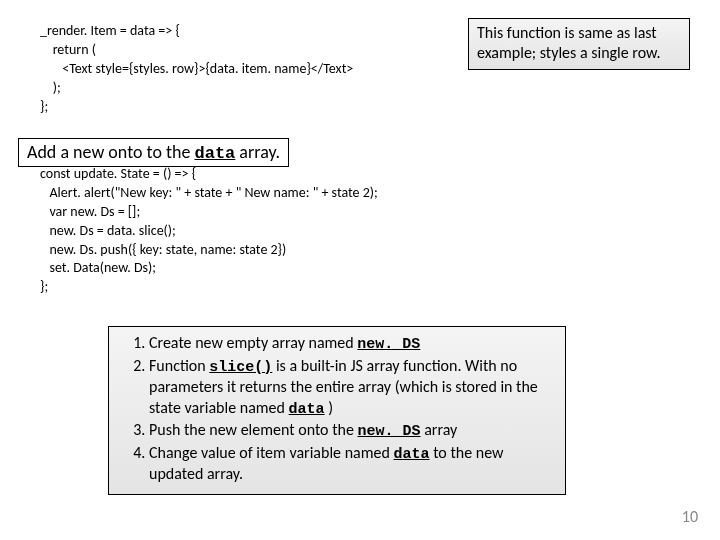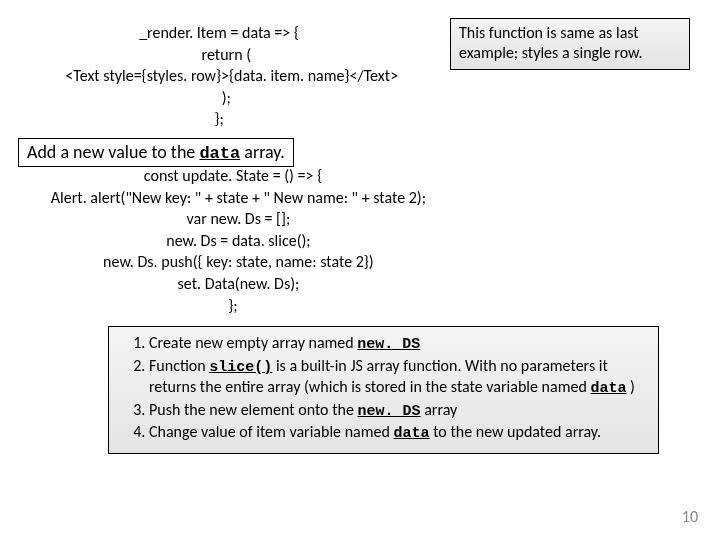--- a/index.html
+++ b/index.html
@@ -9,35 +9,34 @@
     width: 720px;
     height: 540px;
     background: #ffffff;
     font-family: Calibri, Arial, sans-serif;
     font-size: 15px;
     color: #000;
     position: relative;
   }
   .code {
     font-family: Calibri, Arial, sans-serif;
-    font-size: 16px;
+    font-size: 14px;
     line-height: 1.35;
     white-space: pre;
-    text-align: center;
   }
   .code-block-1 {
     position: absolute;
     top: 22px;
     left: 40px;
   }
   .callout-1 {
     position: absolute;
     top: 18px;
     right: 30px;
-    width: 240px;
+    width: 222px;
     border: 1px solid #000;
     background: linear-gradient(#f4f4f4, #e4e4e4);
     padding: 4px 8px 6px 8px;
     font-size: 16px;
     line-height: 1.25;
   }
   .heading-box {
     position: absolute;
     top: 138px;
     left: 18px;
@@ -48,21 +47,21 @@
   .heading-box .mono { font-family: "Courier New", monospace; font-weight: bold; font-size: 17px; }
   .code-block-2 {
     position: absolute;
     top: 165px;
     left: 40px;
   }
   .steps-box {
     position: absolute;
     top: 326px;
     left: 108px;
-    width: 551px;
+    width: 458px;
     border: 1px solid #000;
     background: linear-gradient(#f4f4f4, #e4e4e4);
     padding: 6px 14px 8px 14px;
     font-size: 16px;
     line-height: 1.3;
   }
   .steps-box ol {
     margin: 0;
     padding-left: 26px;
   }
@@ -85,21 +84,21 @@
     return (
        &lt;Text style={styles. row}&gt;{data. item. name}&lt;/Text&gt;
     );
 };</div>
 
 <div class="callout-1">
   <span>This function is same as last example; styles a single row.</span>
 </div>
 
 <div class="heading-box">
-  <span>Add a new value to the </span><span class="mono">data</span><span> array.</span>
+  <span>Add a new onto to the </span><span class="mono">data</span><span> array.</span>
 </div>
 
 <div class="code code-block-2">const update. State = () =&gt; {
    Alert. alert("New key: " + state + " New name: " + state 2);
    var new. Ds = [];
    new. Ds = data. slice();
    new. Ds. push({ key: state, name: state 2})
    set. Data(new. Ds);
 };</div>
 

